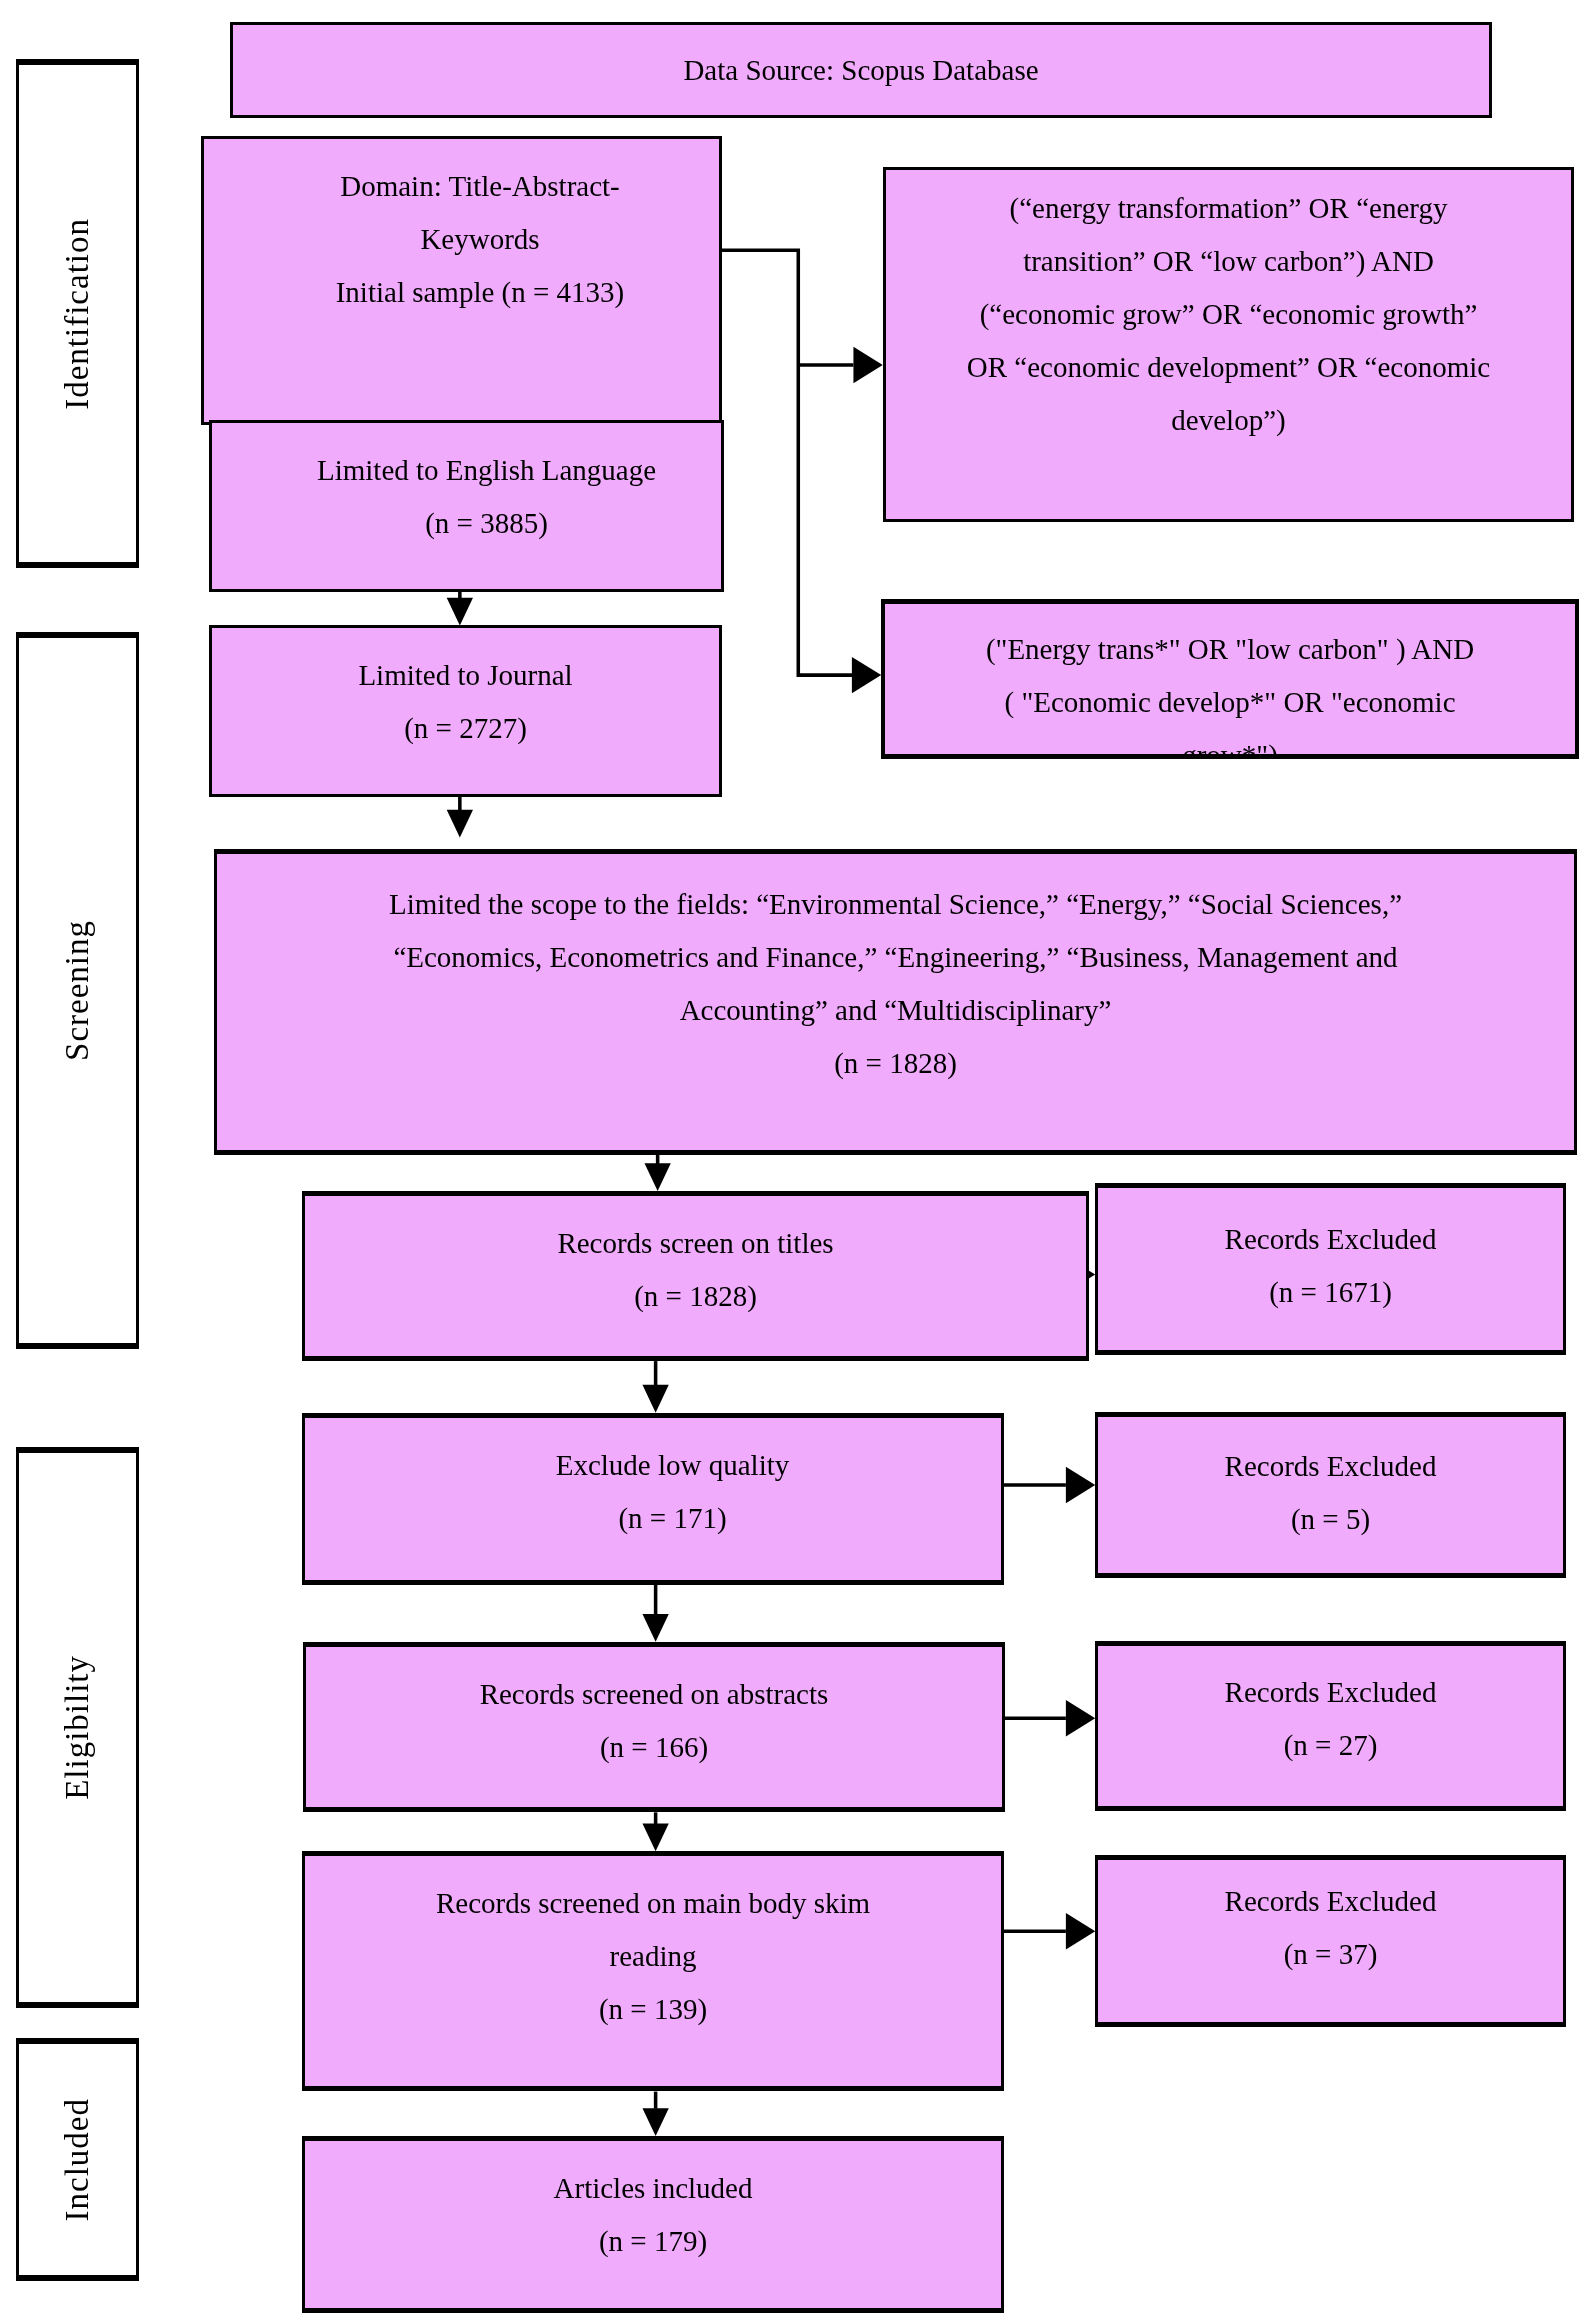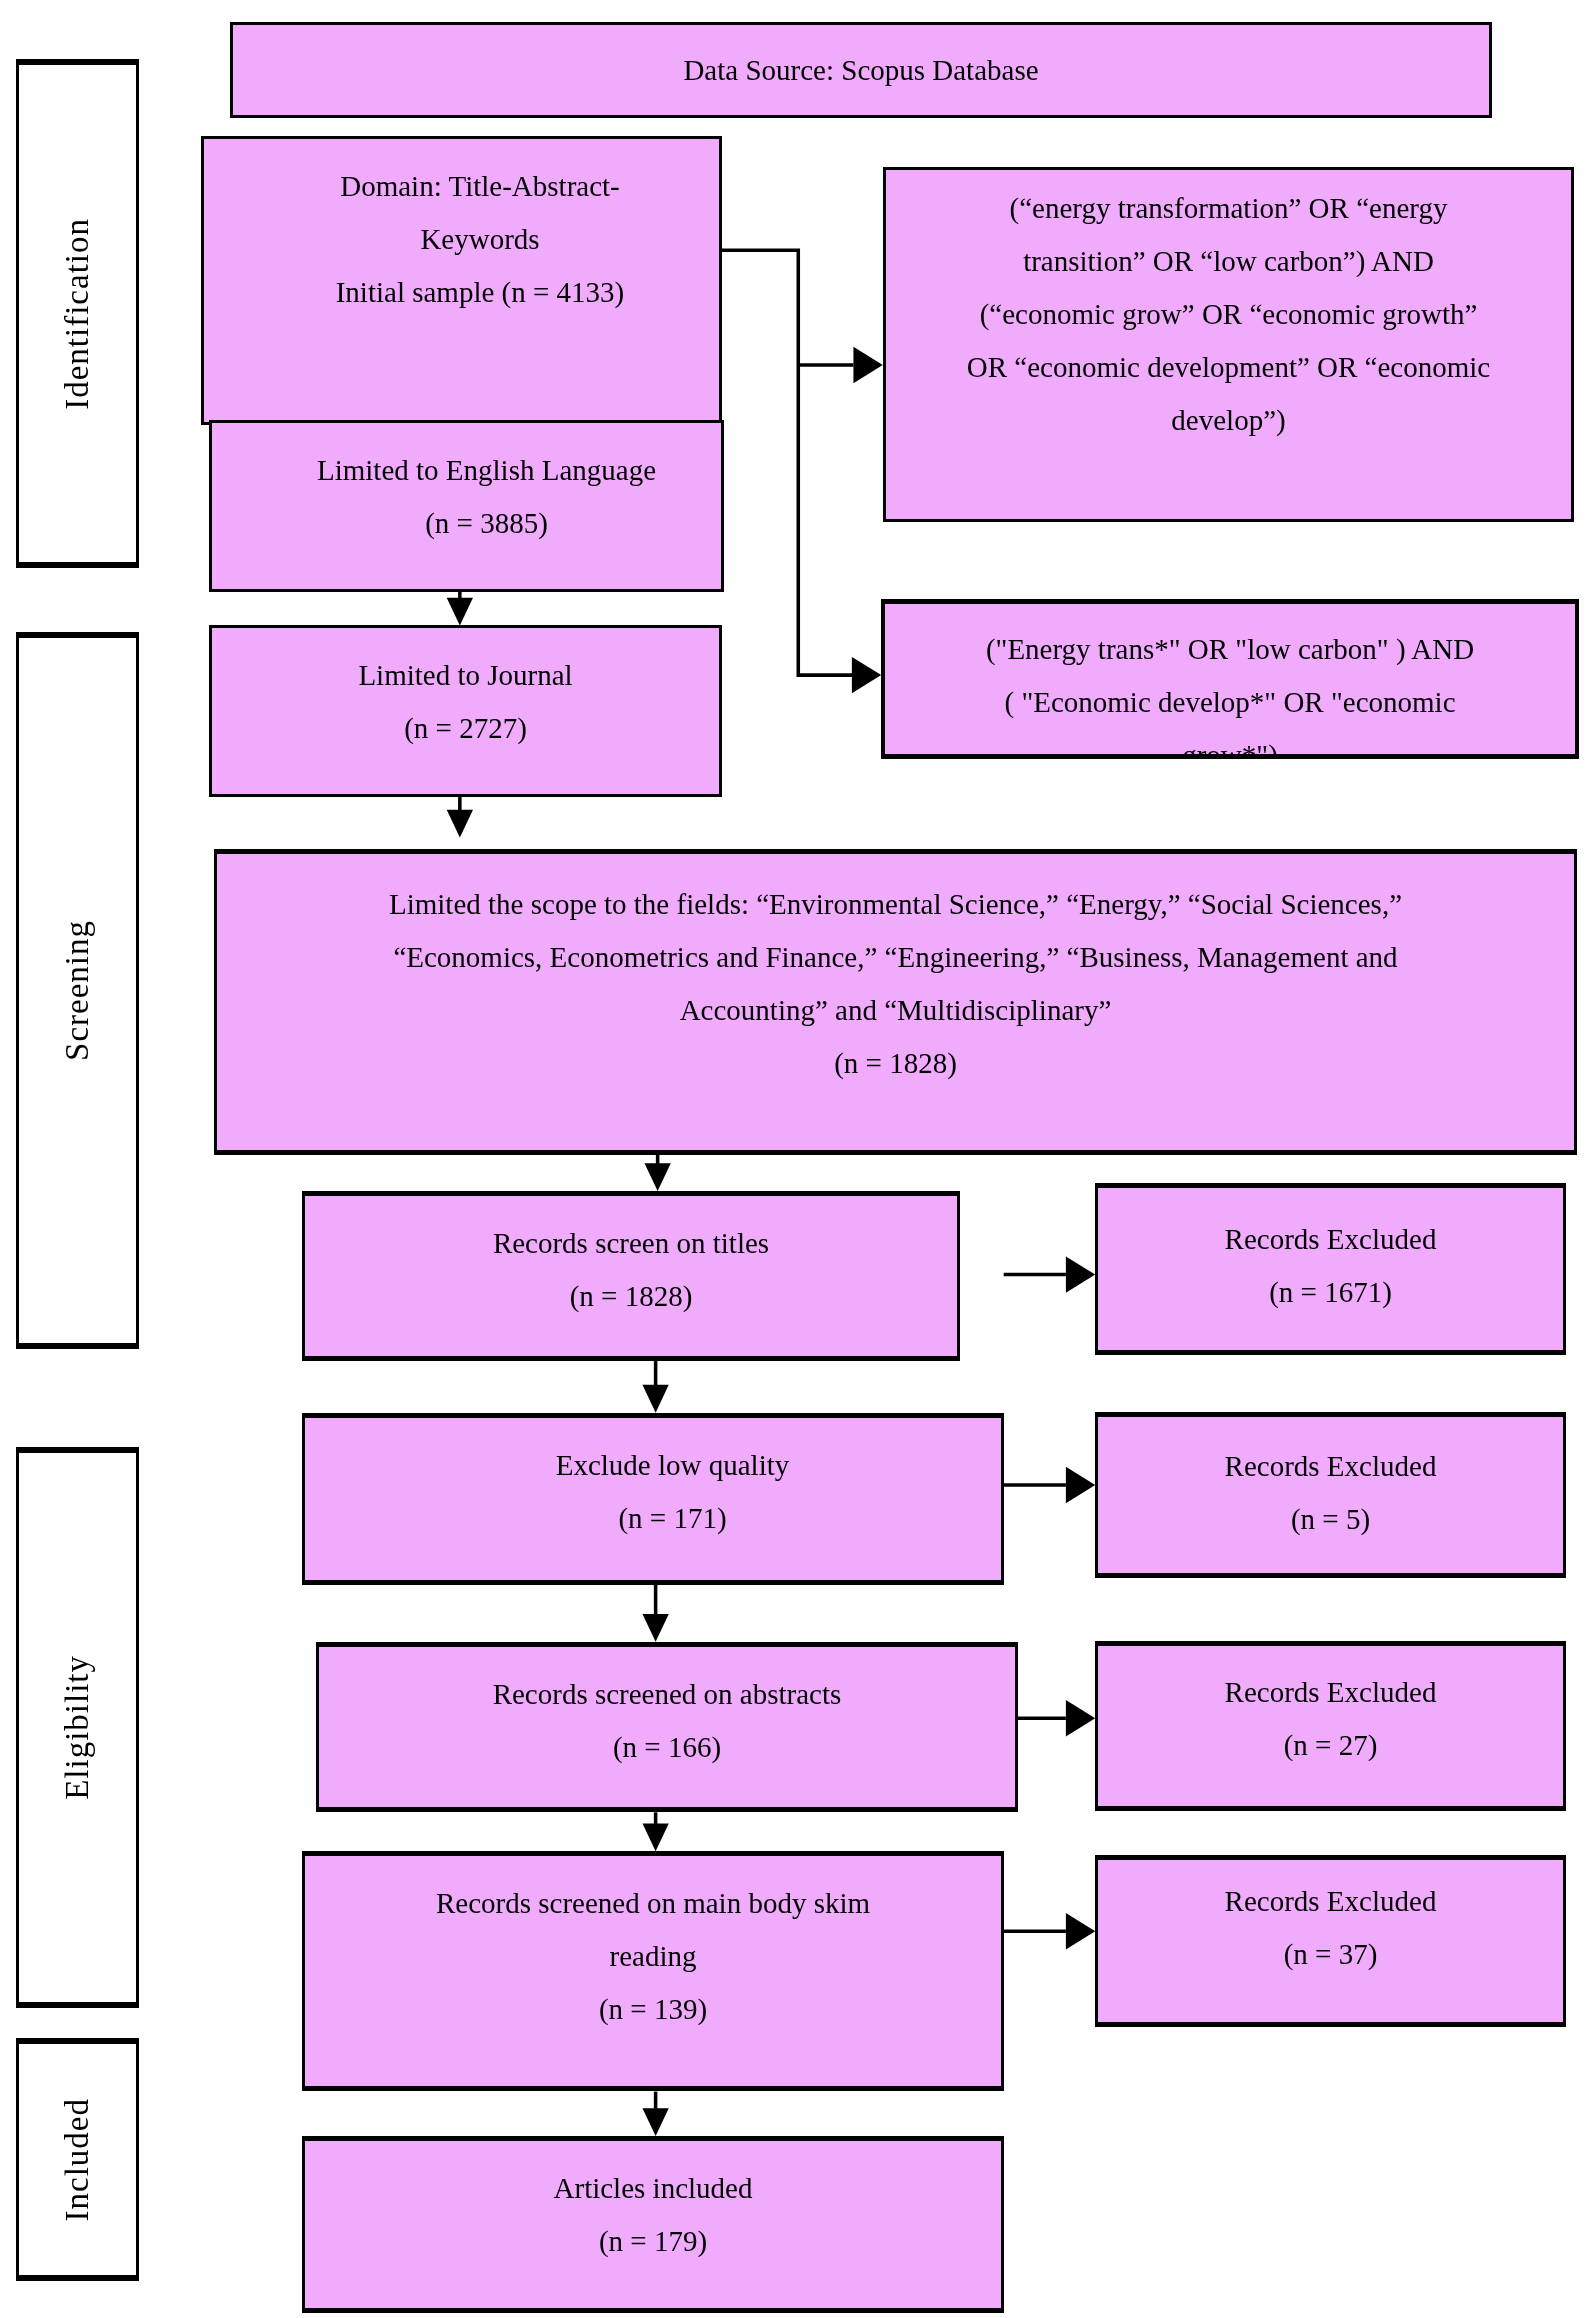--- a/index.html
+++ b/index.html
@@ -159,25 +159,25 @@
 
   <div class="box" style="left:883px; top:167px; width:691px; height:355px; padding-top:12px;">(“energy transformation” OR “energy
 transition” OR “low carbon”) AND
 (“economic grow” OR “economic growth”
 OR “economic development” OR “economic
 develop”)</div>
   <div class="box xheavy" style="left:881px; top:599px; width:698px; height:160px; padding-top:19px;">("Energy trans*" OR "low carbon" ) AND
 ( "Economic develop*" OR "economic
 grow*")</div>
 
-  <div class="box heavy" style="left:302px; top:1191px; width:658px; height:170px;">Records screen on titles
+  <div class="box heavy" style="left:302px; top:1191px; width:787px; height:170px;">Records screen on titles
 (n = 1828)</div>
   <div class="box heavy" style="left:302px; top:1413px; width:702px; height:172px;padding-left:39px;">Exclude low quality
 (n = 171)</div>
-  <div class="box heavy" style="left:316px; top:1642px; width:702px; height:170px;">Records screened on abstracts
+  <div class="box heavy" style="left:303px; top:1642px; width:702px; height:170px;">Records screened on abstracts
 (n = 166)</div>
   <div class="box heavy" style="left:302px; top:1851px; width:702px; height:240px;">Records screened on main body skim
 reading
 (n = 139)</div>
   <div class="box heavy" style="left:302px; top:2136px; width:702px; height:177px;">Articles included
 (n = 179)</div>
 
   <div class="box heavy" style="left:1095px; top:1183px; width:471px; height:172px; padding-top:25px;">Records Excluded
 (n = 1671)</div>
   <div class="box heavy" style="left:1095px; top:1412px; width:471px; height:166px; padding-top:23px;">Records Excluded

